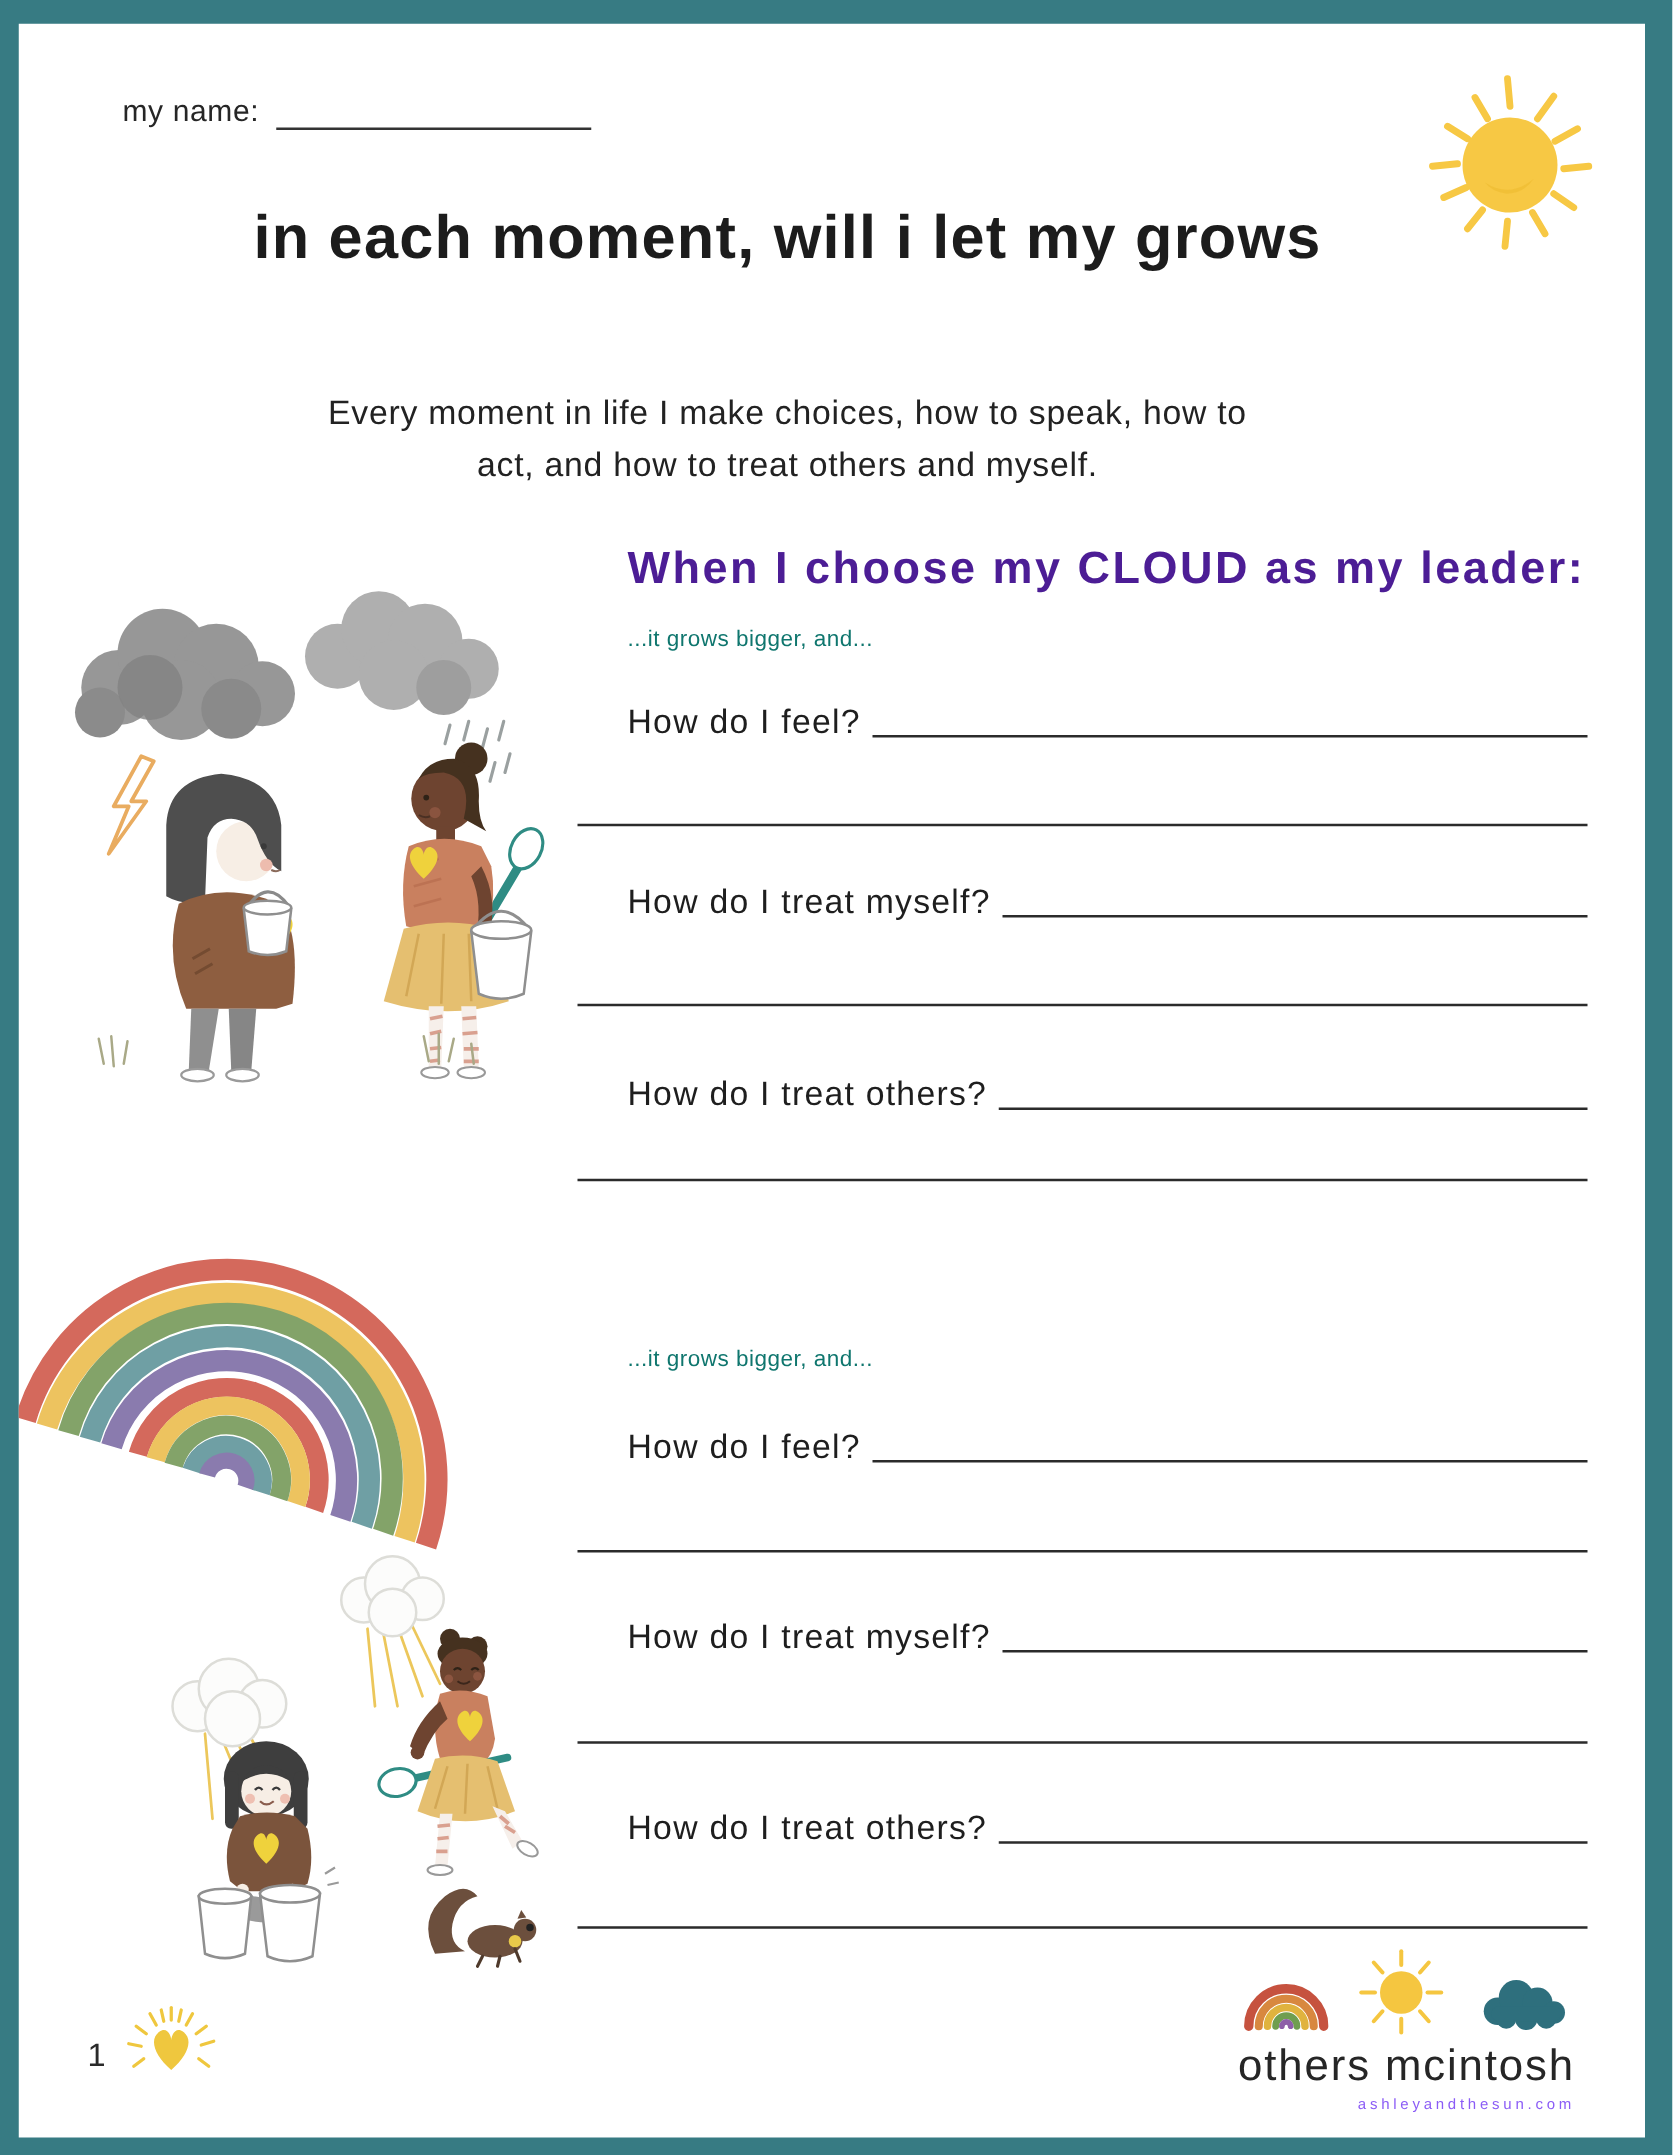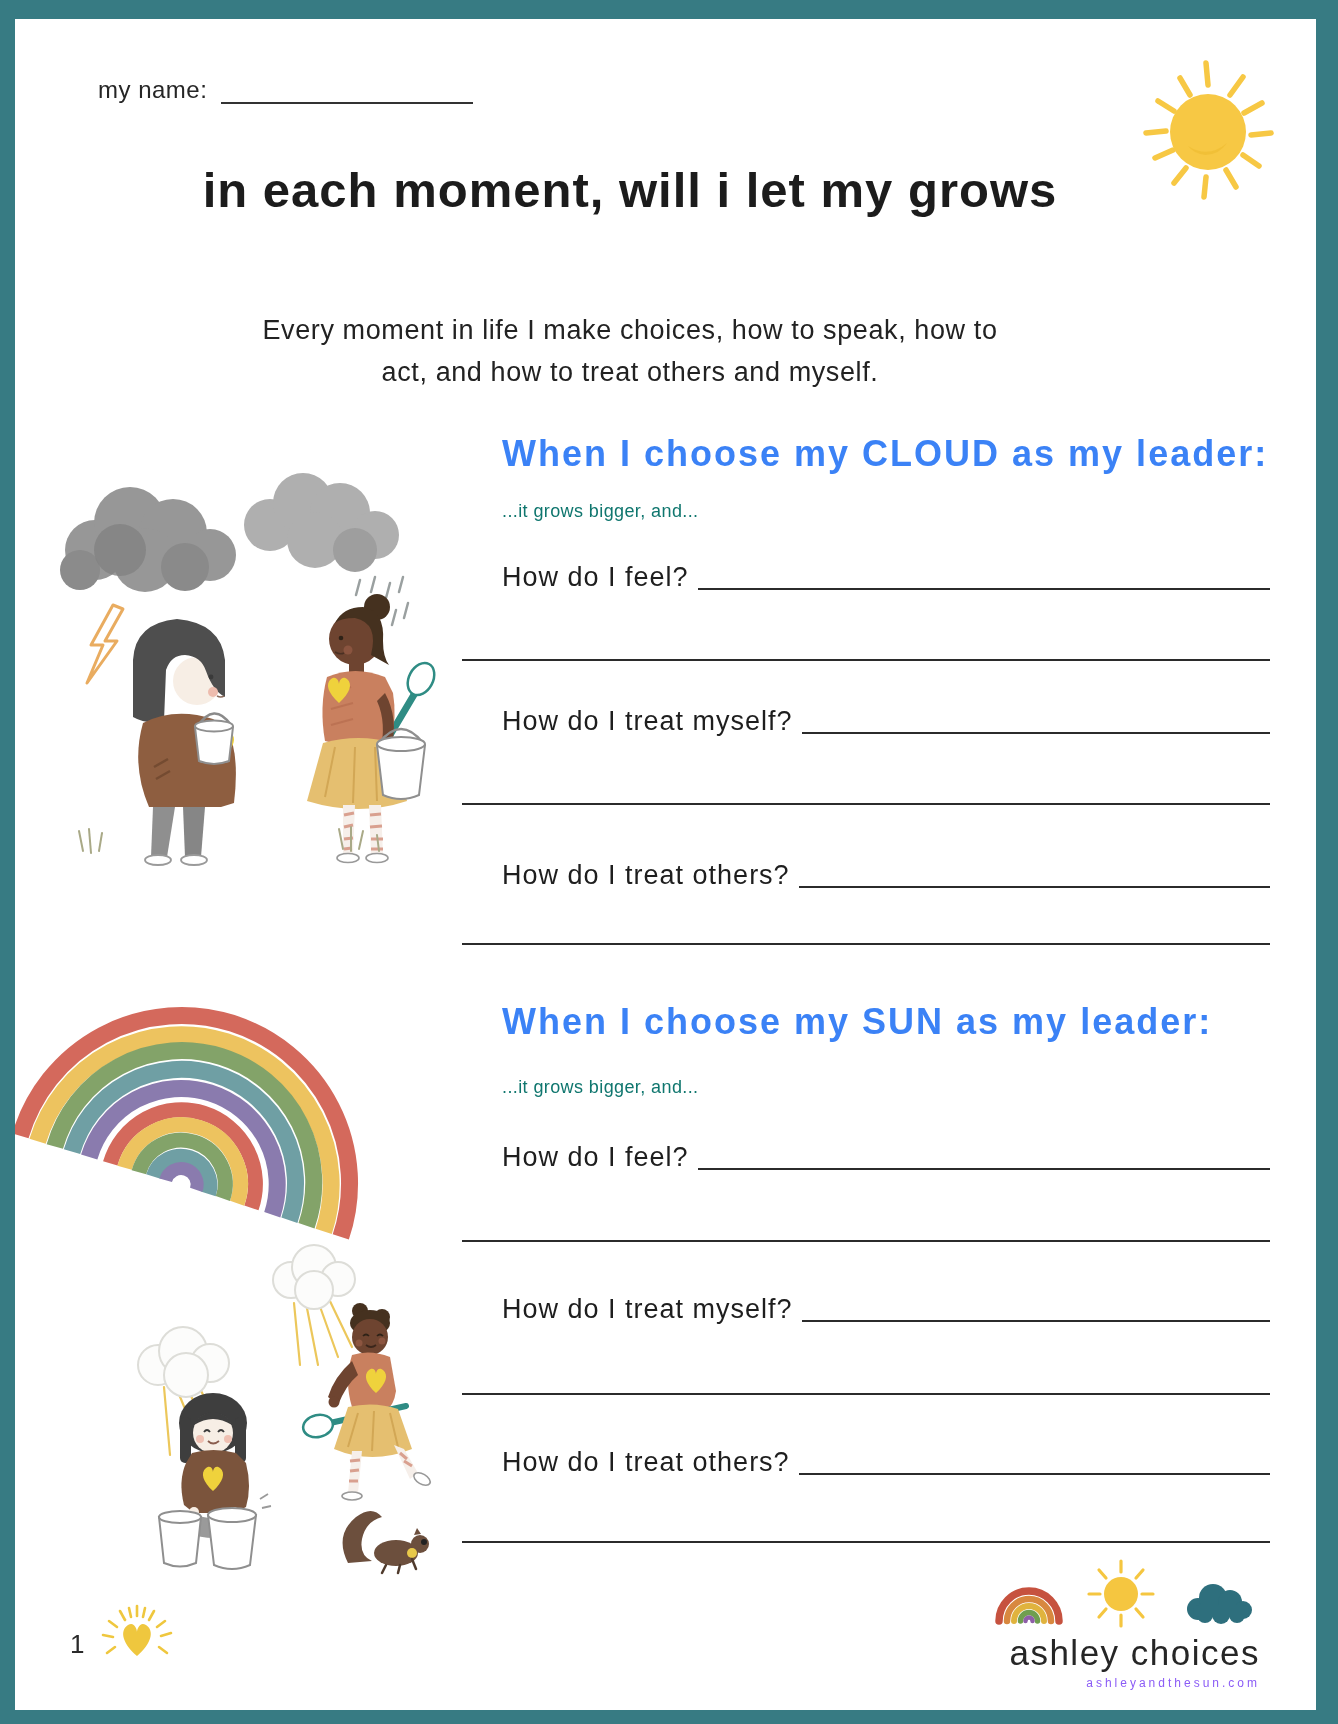--- a/index.html
+++ b/index.html
@@ -24,21 +24,21 @@
 
   
   .title-line { left:10px; top:0; width:1210px; text-align:center; font-size:49px; font-weight:600; letter-spacing:1px; color:#1c1c1c; }
   .title-1 { top:143px; }
   .title-2 { top:220px; }
   .subtitle-line { left:10px; width:1210px; text-align:center; font-size:27px; font-weight:400; letter-spacing:0.6px; color:#222; }
   .subtitle-1 { top:296px; }
   .subtitle-2 { top:338px; }
 
   
-  .section-heading { left:487px; width:790px; font-size:36px; font-weight:600; letter-spacing:2px; color:#3b82f6; white-space:nowrap; }
+  .section-heading { left:487px; width:790px; font-size:36px; font-weight:600; letter-spacing:2px; color:#4c1d95; white-space:nowrap; }
   .cloud-heading { top:414px; }
   .sun-heading   { top:982px; }
   .section-note { left:487px; font-size:18px; letter-spacing:0.4px; color:#0f766e; }
   .cloud-note { top:482px; }
   .sun-note   { top:1058px; }
 
   .q-row { left:487px; width:768px; height:42px; display:flex; align-items:flex-end; }
   .q-label { font-size:27px; font-weight:500; letter-spacing:1px; white-space:nowrap; color:#1e1e1e; }
   .write-line { flex:1; border-bottom:2.5px solid #2b2b2b; margin-left:9px; margin-bottom:3px; }
   .cq1 { top:532px; } .cq2 { top:676px; } .cq3 { top:830px; }
@@ -307,21 +307,20 @@
       <circle cx="416" cy="557" r="3" fill="#222"></circle>
       <circle cx="404" cy="568" r="5" fill="#E8C94A"></circle>
       <g stroke="#4f3a2c" stroke-width="2.5" stroke-linecap="round">
         <line x1="378" y1="580" x2="374" y2="588"></line>
           <line x1="392" y1="580" x2="390" y2="588"></line>
           <line x1="404" y1="574" x2="408" y2="584"></line>
       </g>
     </g>
   </svg>
 
-  <div class="abs section-heading sun-heading">When I choose my SUN as my leader:</div>
   <div class="abs section-note sun-note">...it grows bigger, and...</div>
 
   <div class="abs q-row sq1">
     <span class="q-label">How do I feel?</span>
     <span class="write-line"></span>
   </div>
   <div class="abs answer-line sl1"></div>
 
   <div class="abs q-row sq2">
     <span class="q-label">How do I treat myself?</span>
@@ -380,16 +379,16 @@
       <circle cx="20" cy="30" r="11"></circle>
         <circle cx="35" cy="19" r="14"></circle>
       <circle cx="52" cy="23" r="12"></circle>
         <circle cx="65" cy="31" r="9"></circle>
       <circle cx="27" cy="36" r="8"></circle>
         <circle cx="43" cy="36" r="9"></circle>
         <circle cx="59" cy="36" r="8"></circle>
       <rect x="15" y="26" width="56" height="12" rx="6"></rect>
     </g>
   </svg>
-  <div class="abs brand-name">ashley choices</div>
+  <div class="abs brand-name">others mcintosh</div>
   <div class="abs brand-url">ashleyandthesun.com</div>
 
 </div>
 
 </body></html>

